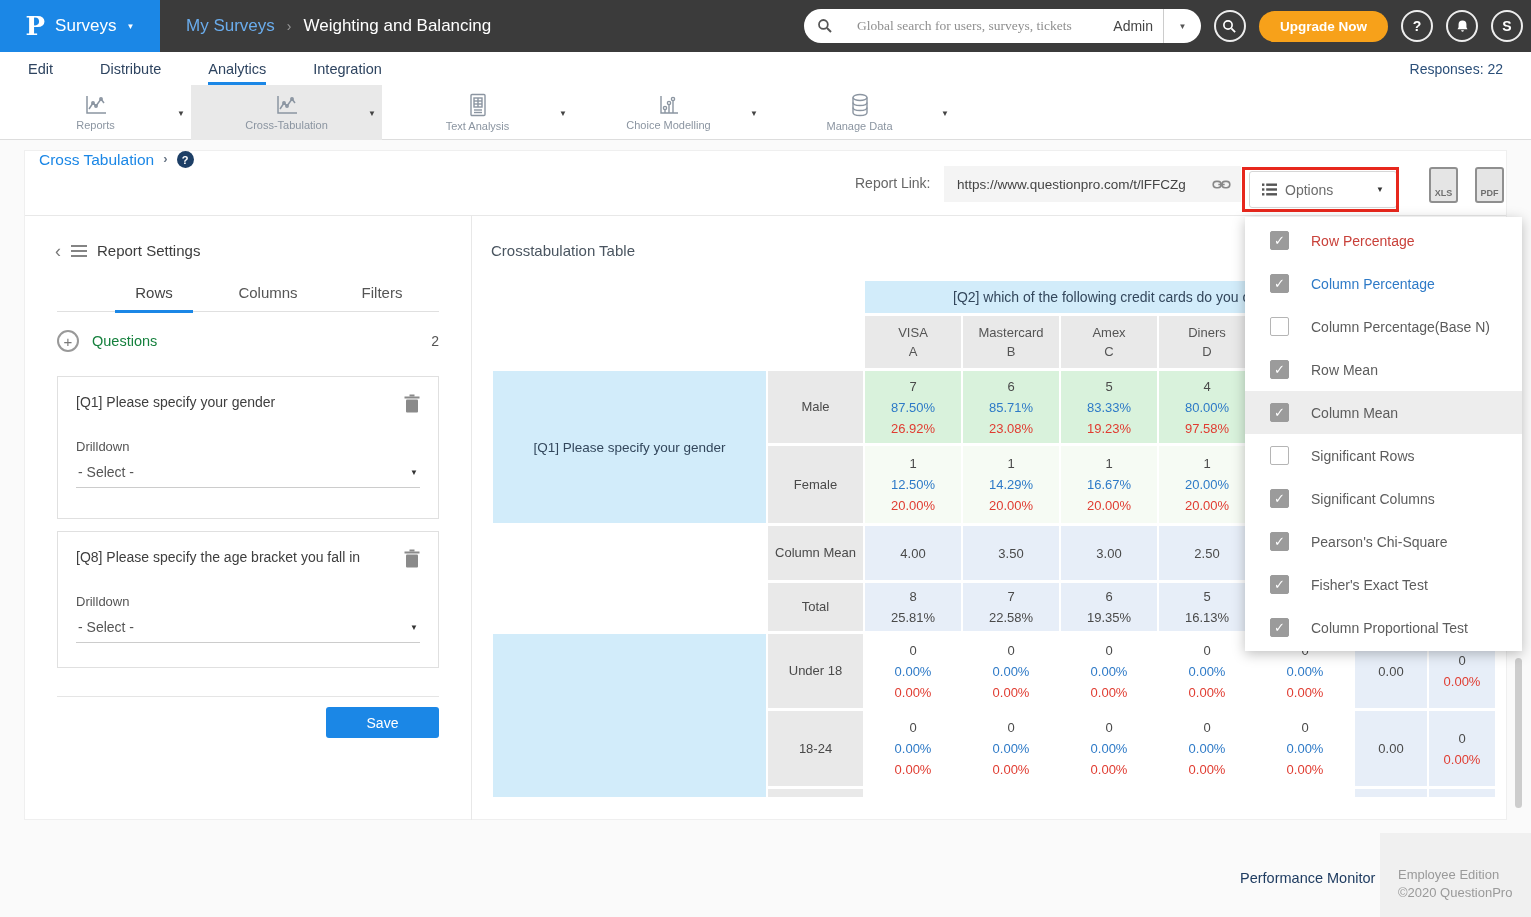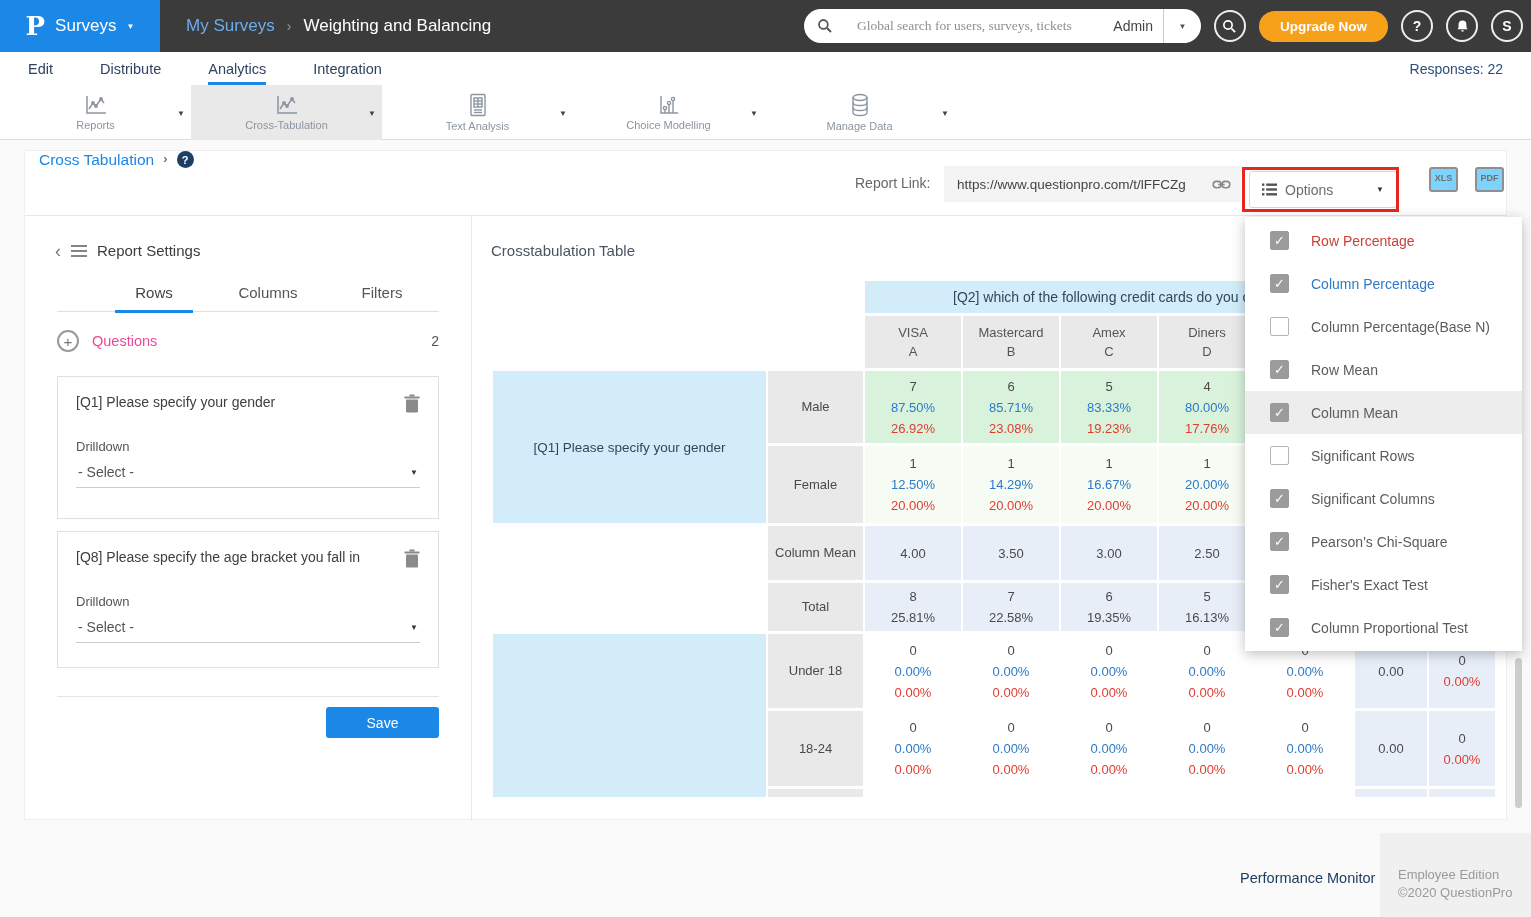--- a/index.html
+++ b/index.html
@@ -47,40 +47,40 @@
   .bc-link { color:#1b87e6; cursor:pointer; }
   .bc-sep { color:#6a7787; font-size:13px; font-weight:bold; }
   .bc-title { color:#3a3a3a; }
   .help-badge { width:17px; height:17px; border-radius:50%; background:#1d3f66; color:#fff; font-size:11px; font-weight:bold; display:flex; align-items:center; justify-content:center; cursor:pointer; }
   .rl-label { position:absolute; left:830px; top:24px; font-size:14px; color:#666; }
   .url-box { position:absolute; left:919px; top:15px; width:297px; height:36px; background:#f4f4f4; display:flex; align-items:center; padding:0 10px 0 13px; cursor:text; }
   .url-text { font-size:13.5px; color:#444; flex:1; white-space:nowrap; overflow:hidden; }
   .options-btn { position:absolute; left:1224px; top:20px; width:148px; height:37px; background:#fff; border:1px solid #d6d6d6; border-radius:3px; display:flex; align-items:center; padding:0 12px; gap:8px; cursor:pointer; }
   .options-label { font-size:14px; color:#6c6c6c; flex:1; }
   .options-btn .caret { color:#333; }
-  .file-icon { position:absolute; top:16px; width:29px; height:25px; border:2px solid #8f8f8f; border-radius:3px; display:flex; align-items:center; justify-content:center; cursor:pointer; background:#7dd3fc; }
+  .file-icon { position:absolute; top:16px; width:29px; height:36px; border:2px solid #8f8f8f; border-radius:3px; display:flex; align-items:flex-end; justify-content:center; cursor:pointer; background:#e5e5e5; }
   .file-icon span { font-size:9px; font-weight:bold; color:#6f6f6f; padding-bottom:3px; }
   .fi-xls { left:1404px; }
   .fi-pdf { left:1450px; }
 
   .card-body { position:relative; height:604px; }
   .v-divider { position:absolute; left:446px; top:0; width:1px; height:604px; background:#e8e8e8; }
 
   
   .panel { position:absolute; left:0; top:0; width:446px; height:604px; }
   .rs-header { position:absolute; left:30px; top:26px; display:flex; align-items:center; gap:10px; cursor:pointer; }
   .rs-back { color:#777; font-size:18px; line-height:14px; }
   .rs-title { font-size:15px; color:#3c3c3c; }
   .tabs { position:absolute; left:32px; top:64px; width:382px; height:32px; display:flex; border-bottom:1px solid #e0e0e0; padding-left:40px; }
   .tab { width:114px; text-align:center; font-size:15px; color:#555; cursor:pointer; position:relative; padding-top:4px; }
   .tab.active { color:#444; }
   .tab.active::after { content:""; position:absolute; left:18px; right:18px; bottom:-2px; height:3px; background:#1b87e6; }
   .q-row { position:absolute; left:32px; top:114px; width:382px; display:flex; align-items:center; }
   .plus-circle { width:22px; height:22px; border:2px solid #999; border-radius:50%; color:#777; font-size:15px; display:flex; align-items:center; justify-content:center; cursor:pointer; }
-  .q-label { margin-left:13px; font-size:14.5px; color:#ec4899;text-align:right; }
+  .q-label { margin-left:13px; font-size:14.5px; color:#15803d;text-align:right; }
   .q-count { margin-left:auto; font-size:14px; color:#555; }
   .q-card { position:absolute; left:32px; width:382px; border:1px solid #e0e0e0; background:#fff; padding:17px 18px 0 18px; }
   .q-card-1 { top:160px; height:143px; }
   .q-card-2 { top:315px; height:137px; }
   .q-title-row { display:flex; align-items:flex-start; }
   .q-title { font-size:14px; color:#3e3e3e; flex:1; padding-right:10px; }
   .trash { cursor:pointer; flex:none; }
   .dd-label { font-size:13px; color:#555; margin-top:22px; }
   .dd-select { display:flex; align-items:center; border-bottom:1px solid #ccc; padding:10px 2px 7px 2px; cursor:pointer; }
   .dd-value { font-size:14px; color:#555; flex:1; }
@@ -394,21 +394,21 @@
               <div class="cp">23.08%</div>
             </div>
             <div class="cell c-green trip" style="grid-area: 3 / 5;">
               <div class="n">5</div>
               <div class="rp">83.33%</div>
               <div class="cp">19.23%</div>
             </div>
             <div class="cell c-green trip" style="grid-area: 3 / 6;">
               <div class="n">4</div>
               <div class="rp">80.00%</div>
-              <div class="cp">17.76%</div>
+              <div class="cp">97.58%</div>
             </div>
             <div class="cell c-green trip" style="grid-area: 3 / 7;">
               <div class="n"></div>
               <div class="rp"></div>
               <div class="cp"></div>
             </div>
             <div class="cell c-blue mid" style="grid-area: 3 / 8;">
               <div class="n"></div>
             </div>
             <div class="cell c-blue mid" style="grid-area: 3 / 9;">

